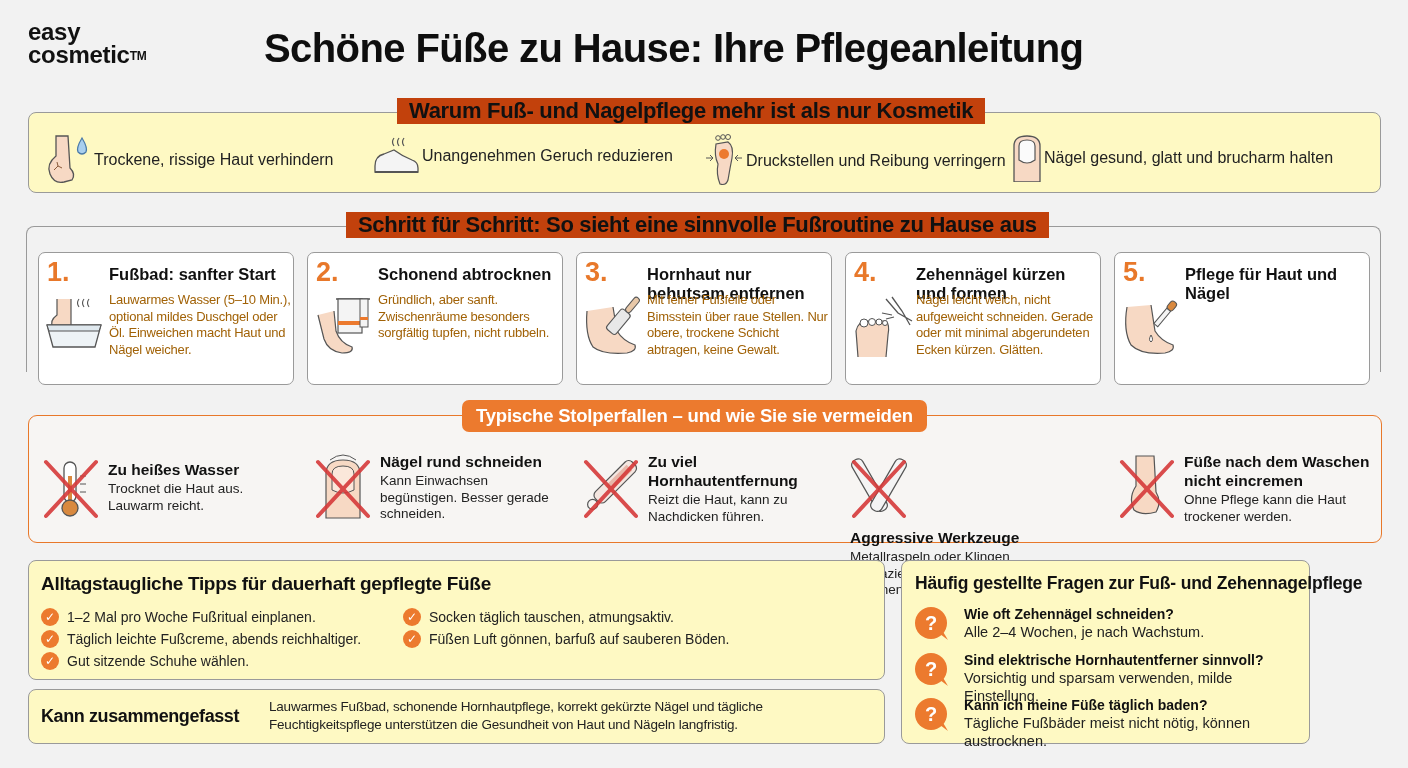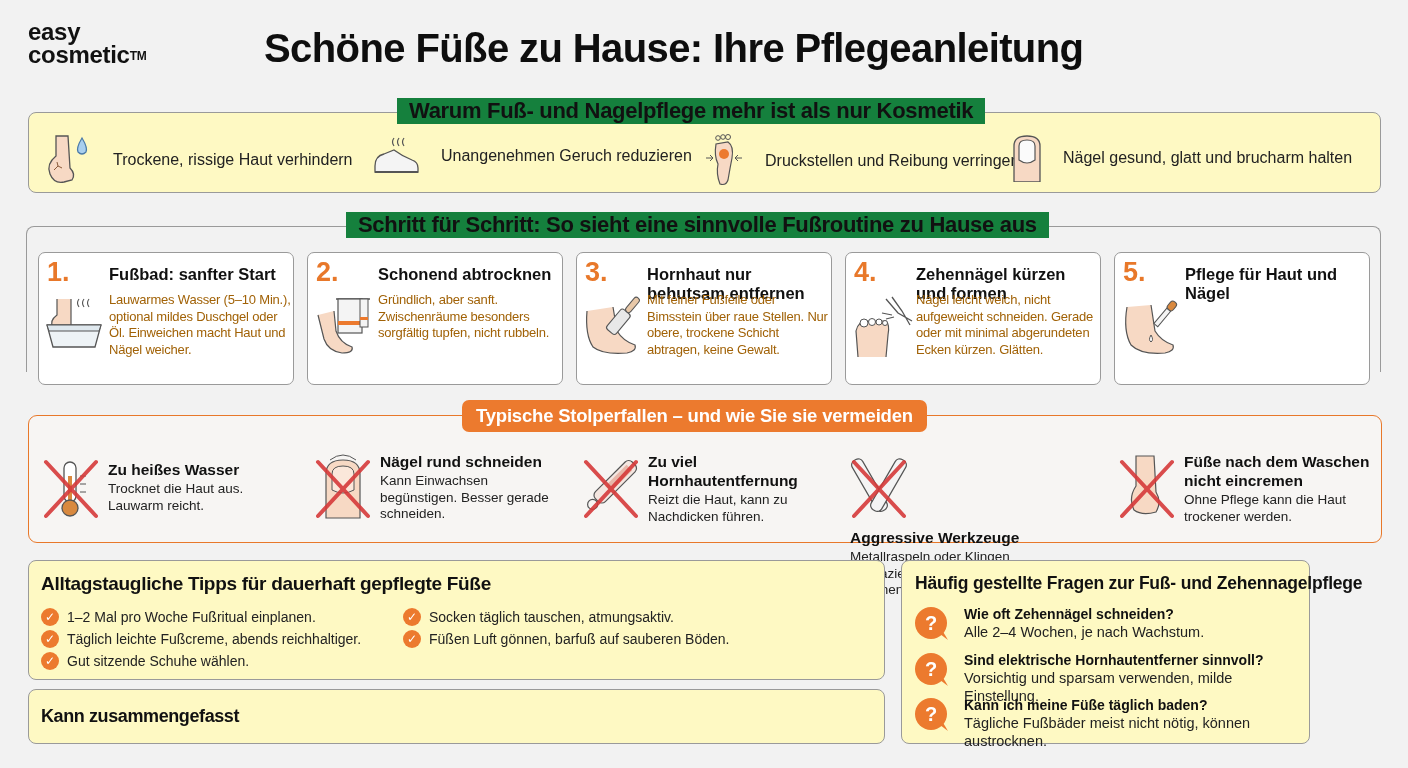--- a/index.html
+++ b/index.html
@@ -14,26 +14,26 @@
 
   
   .logo { left: 28px; top: 20px; font-weight: 700; font-size: 24px; line-height: 23px; color: #111; letter-spacing: -0.3px; }
   .logo sup { font-size: 12px; vertical-align: top; position: relative; top: 2px; }
   .main-title { left: 264px; top: 26px; font-size: 40px; font-weight: 700; letter-spacing: -0.6px; color: #0e0e0e; }
 
   
   .frame { border: 1.5px solid #9a9a9a; border-radius: 8px; background: #fef9c3; }
   .frame-plain { border: 1.5px solid #9a9a9a; border-radius: 8px; }
   .legend {
-    position: absolute; background: #15803d; padding: 0 12px;
+    position: absolute; background: #c2410c; padding: 0 12px;
     font-weight: 700; font-size: 22px; letter-spacing: -0.3px; color: #111; white-space: nowrap;
   }
 
   
-  .why-item { position: absolute; top: 128px; display: flex; align-items: center; gap: 21px; font-size: 16px; color: #222; white-space: nowrap; }
+  .why-item { position: absolute; top: 128px; display: flex; align-items: center; gap: 2px; font-size: 16px; color: #222; white-space: nowrap; }
   .why-item svg { flex: none; }
 
   
   .step-card { position: absolute; top: 252px; width: 256px; height: 133px; background: #fff; border: 1.5px solid #9a9a9a; border-radius: 7px; }
   .step-num { position: absolute; left: 8px; top: 4px; font-size: 27px; font-weight: 700; color: #e8782a; }
   .step-title { position: absolute; left: 70px; top: 12px; font-size: 16.5px; font-weight: 700; line-height: 19px; color: #111; width: 180px; }
   .step-text { position: absolute; left: 70px; top: 39px; font-size: 13px; line-height: 16.5px; color: #a16207; width: 186px; letter-spacing: -0.2px; }
   .step-icon { position: absolute; left: 6px; top: 42px; }
 
   
@@ -275,20 +275,21 @@
     <span>Socken täglich tauschen, atmungsaktiv.</span>
   </div>
   <div class="tip" style="left:374px; top:69px;">
     <span class="check">✓</span>
     <span>Füßen Luft gönnen, barfuß auf sauberen Böden.</span>
   </div>
 </div>
 
 <div class="abs frame sum-frame">
   <div class="sum-label">Kann zusammengefasst</div>
+  <div class="sum-text">Lauwarmes Fußbad, schonende Hornhautpflege, korrekt gekürzte Nägel und tägliche Feuchtigkeitspflege unterstützen die Gesundheit von Haut und Nägeln langfristig.</div>
 </div>
 
 <div class="abs frame faq-frame">
   <div class="faq-title">Häufig gestellte Fragen zur Fuß- und Zehennagelpflege</div>
 
   <div class="faq" style="top:45px;">
     <svg class="faq-bubble" viewBox="0 0 36 36">
       <circle cx="17" cy="17" r="16" fill="#ec7a2e"></circle>
       <path d="M26 28 L34 34 L28 24 Z" fill="#ec7a2e"></path>
       <text x="17" y="24" text-anchor="middle" font-family="Liberation Sans, sans-serif" font-size="20" font-weight="700" fill="#fff">?</text>

